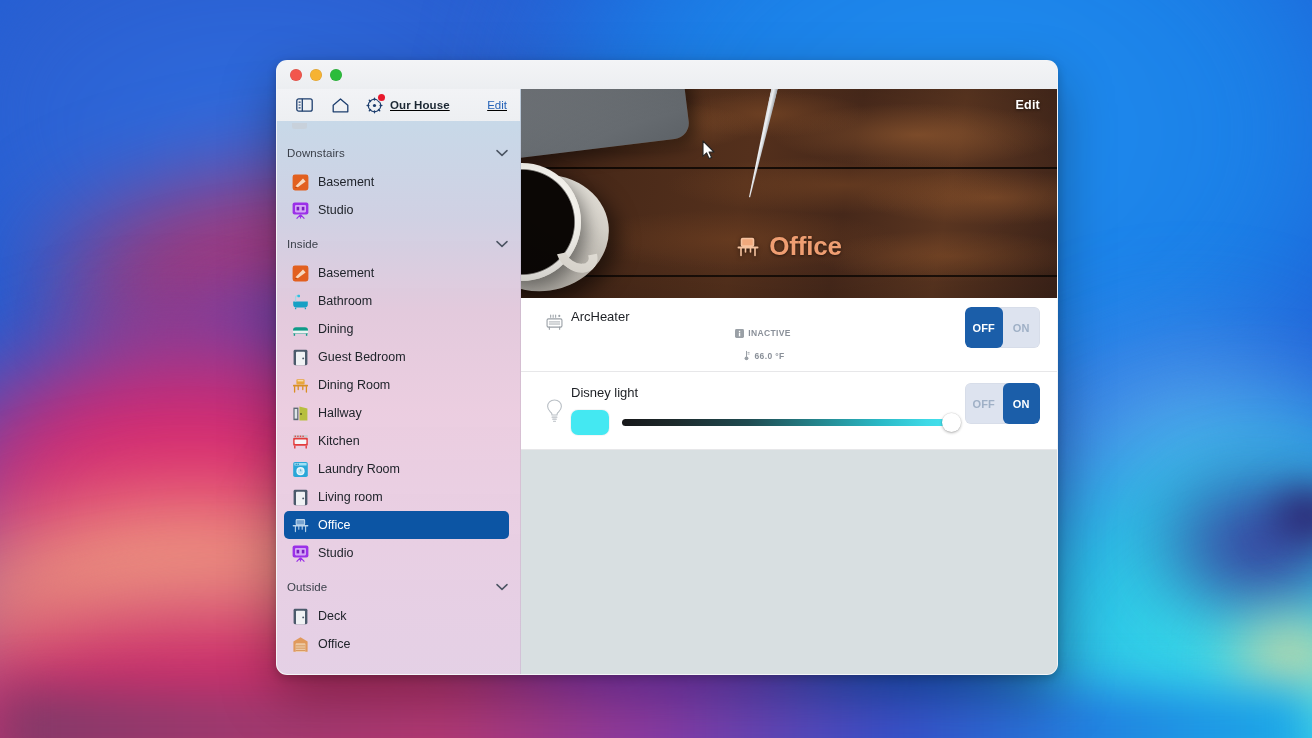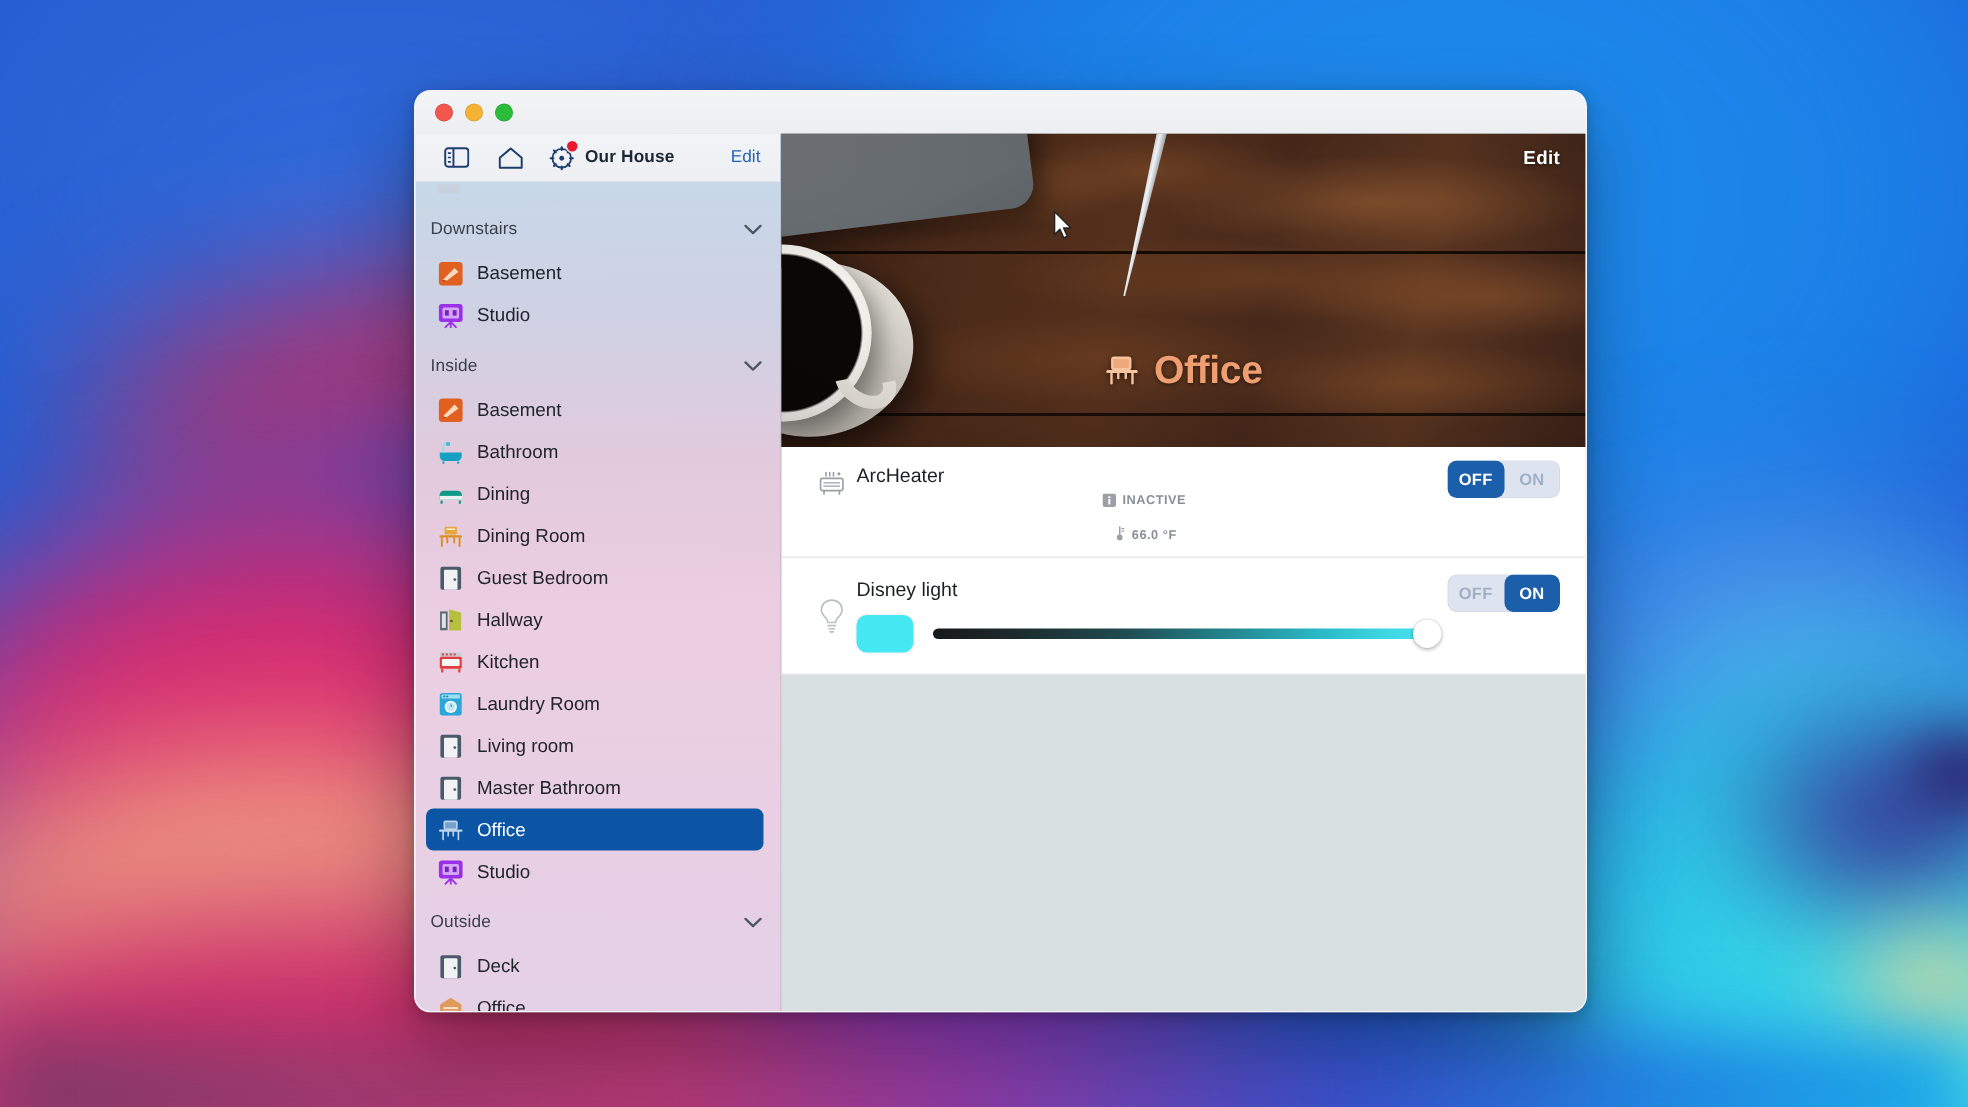--- a/index.html
+++ b/index.html
@@ -157,20 +157,21 @@
   }
   #sidebar-toolbar {
     height: 32px;
     display: flex;
     align-items: center;
     gap: 0;
     padding: 0 13px 0 14px;
     background: linear-gradient(180deg, #f2f3f6 0%, #edeff2 100%);
     position: relative;
     z-index: 3;
+    text-decoration: underline;
   }
   .tb-icon {
     width: 26px; height: 22px;
     display: flex; align-items: center; justify-content: center;
     color: #1d3e6e;
   }
   .tb-icon svg { display: block; }
   .tb-home { margin-left: 10px; }
   .tb-gear-wrap { position: relative; margin-left: 12px; width: 18px; height: 18px; }
   .tb-badge {
@@ -387,21 +388,21 @@
     font-size: 8.5px;
     font-weight: bold;
     color: #8a9099;
     letter-spacing: 0.35px;
   }
   .dev-right { flex: 0 0 auto; padding-top: 9px; padding-left: 10px; }
 
   
   .seg {
     display: flex;
-    width: 75px; height: 25px;
+    width: 75px; height: 41px;
     border-radius: 6px;
     background: #dde3ef;
     overflow: hidden;
     box-shadow: inset 0 0 0 0.5px rgba(0,0,0,0.05);
   }
   .seg span {
     flex: 1 1 50%;
     display: flex; align-items: center; justify-content: center;
     font-size: 11px;
     font-weight: bold;
@@ -612,42 +613,42 @@
                     <rect x="1" y="9.6" width="15" height="2.6" fill="#e9f2f1"></rect>
                     <line x1="2.4" y1="12.6" x2="2.4" y2="14.8" stroke="#0e9b88" stroke-width="1.4"></line>
                     <line x1="14.6" y1="12.6" x2="14.6" y2="14.8" stroke="#0e9b88" stroke-width="1.4"></line>
                   </svg>
                 </span>
                 <span>Dining</span>
               </div>
               <div class="room">
                 <span class="room-icon">
                   <svg viewBox="0 0 17 17">
+                    <rect x="1.6" y="0.8" width="13.8" height="15.4" rx="1.4" fill="#4b5a6b"></rect>
+                    <rect x="4" y="2.8" width="9" height="13.4" rx="0.8" fill="#f0f2f4"></rect>
+                    <circle cx="11.2" cy="9.4" r="0.95" fill="#4b5a6b"></circle>
+                  </svg>
+                </span>
+                <span>Guest Bedroom</span>
+              </div>
+              <div class="room">
+                <span class="room-icon">
+                  <svg viewBox="0 0 17 17">
                     <rect x="4.4" y="2.2" width="8.2" height="5.2" rx="0.9" fill="#e8a73c"></rect>
                     <rect x="5.6" y="3.3" width="5.8" height="1" fill="#fdf0d6"></rect>
                     <rect x="1" y="7.8" width="15" height="1.6" rx="0.6" fill="#d98f22"></rect>
                     <g stroke="#d98f22" stroke-width="1.3" stroke-linecap="round">
                       <line x1="2.6" y1="9.6" x2="2.6" y2="15"></line>
                       <line x1="14.4" y1="9.6" x2="14.4" y2="15"></line>
                       <line x1="6.2" y1="9.6" x2="6.2" y2="12.6"></line>
                       <line x1="10.8" y1="9.6" x2="10.8" y2="12.6"></line>
                     </g>
                   </svg>
                 </span>
                 <span>Dining Room</span>
-              </div>
-              <div class="room">
-                <span class="room-icon">
-                  <svg viewBox="0 0 17 17">
-                    <rect x="1.6" y="0.8" width="13.8" height="15.4" rx="1.4" fill="#4b5a6b"></rect>
-                    <rect x="4" y="2.8" width="9" height="13.4" rx="0.8" fill="#f0f2f4"></rect>
-                    <circle cx="11.2" cy="9.4" r="0.95" fill="#4b5a6b"></circle>
-                  </svg>
-                </span>
-                <span>Guest Bedroom</span>
               </div>
               <div class="room">
                 <span class="room-icon">
                   <svg viewBox="0 0 17 17">
                     <rect x="1.4" y="2.6" width="5" height="12.6" fill="#5d6a74"></rect>
                     <rect x="2.6" y="4" width="2.6" height="9.6" fill="#dfe4e7"></rect>
                     <path d="M7.4 1.4 L15.4 3.4 L15.4 15.4 L7.4 15.4 Z" fill="#b7bf3f"></path>
                     <circle cx="9" cy="9" r="0.9" fill="#4c5220"></circle>
                   </svg>
                 </span>
@@ -687,30 +688,20 @@
               </div>
               <div class="room">
                 <span class="room-icon">
                   <svg viewBox="0 0 17 17">
                     <rect x="1.6" y="0.8" width="13.8" height="15.4" rx="1.4" fill="#4b5a6b"></rect>
                     <rect x="4" y="2.8" width="9" height="13.4" rx="0.8" fill="#f0f2f4"></rect>
                     <circle cx="11.2" cy="9.4" r="0.95" fill="#4b5a6b"></circle>
                   </svg>
                 </span>
                 <span>Living room</span>
-              </div>
-              <div class="room">
-                <span class="room-icon">
-                  <svg viewBox="0 0 17 17">
-                    <rect x="1.6" y="0.8" width="13.8" height="15.4" rx="1.4" fill="#4b5a6b"></rect>
-                    <rect x="4" y="2.8" width="9" height="13.4" rx="0.8" fill="#f0f2f4"></rect>
-                    <circle cx="11.2" cy="9.4" r="0.95" fill="#4b5a6b"></circle>
-                  </svg>
-                </span>
-                <span>Master Bathroom</span>
               </div>
               <div class="room selected">
                 <span class="room-icon">
                   <svg viewBox="0 0 17 17" fill="none" stroke="#bcd5ec" stroke-width="1.1" stroke-linecap="round">
                     <rect x="4.2" y="2.6" width="8.4" height="5.2" rx="0.8" fill="#77a2cf"></rect>
                     <line x1="1.4" y1="8.8" x2="15.6" y2="8.8" stroke-width="1.5"></line>
                     <line x1="3.4" y1="9.4" x2="3.4" y2="14.6"></line>
                     <line x1="13.6" y1="9.4" x2="13.6" y2="14.6"></line>
                     <line x1="6.8" y1="9.4" x2="6.8" y2="12.2"></line>
                     <line x1="10.2" y1="9.4" x2="10.2" y2="12.2"></line>

